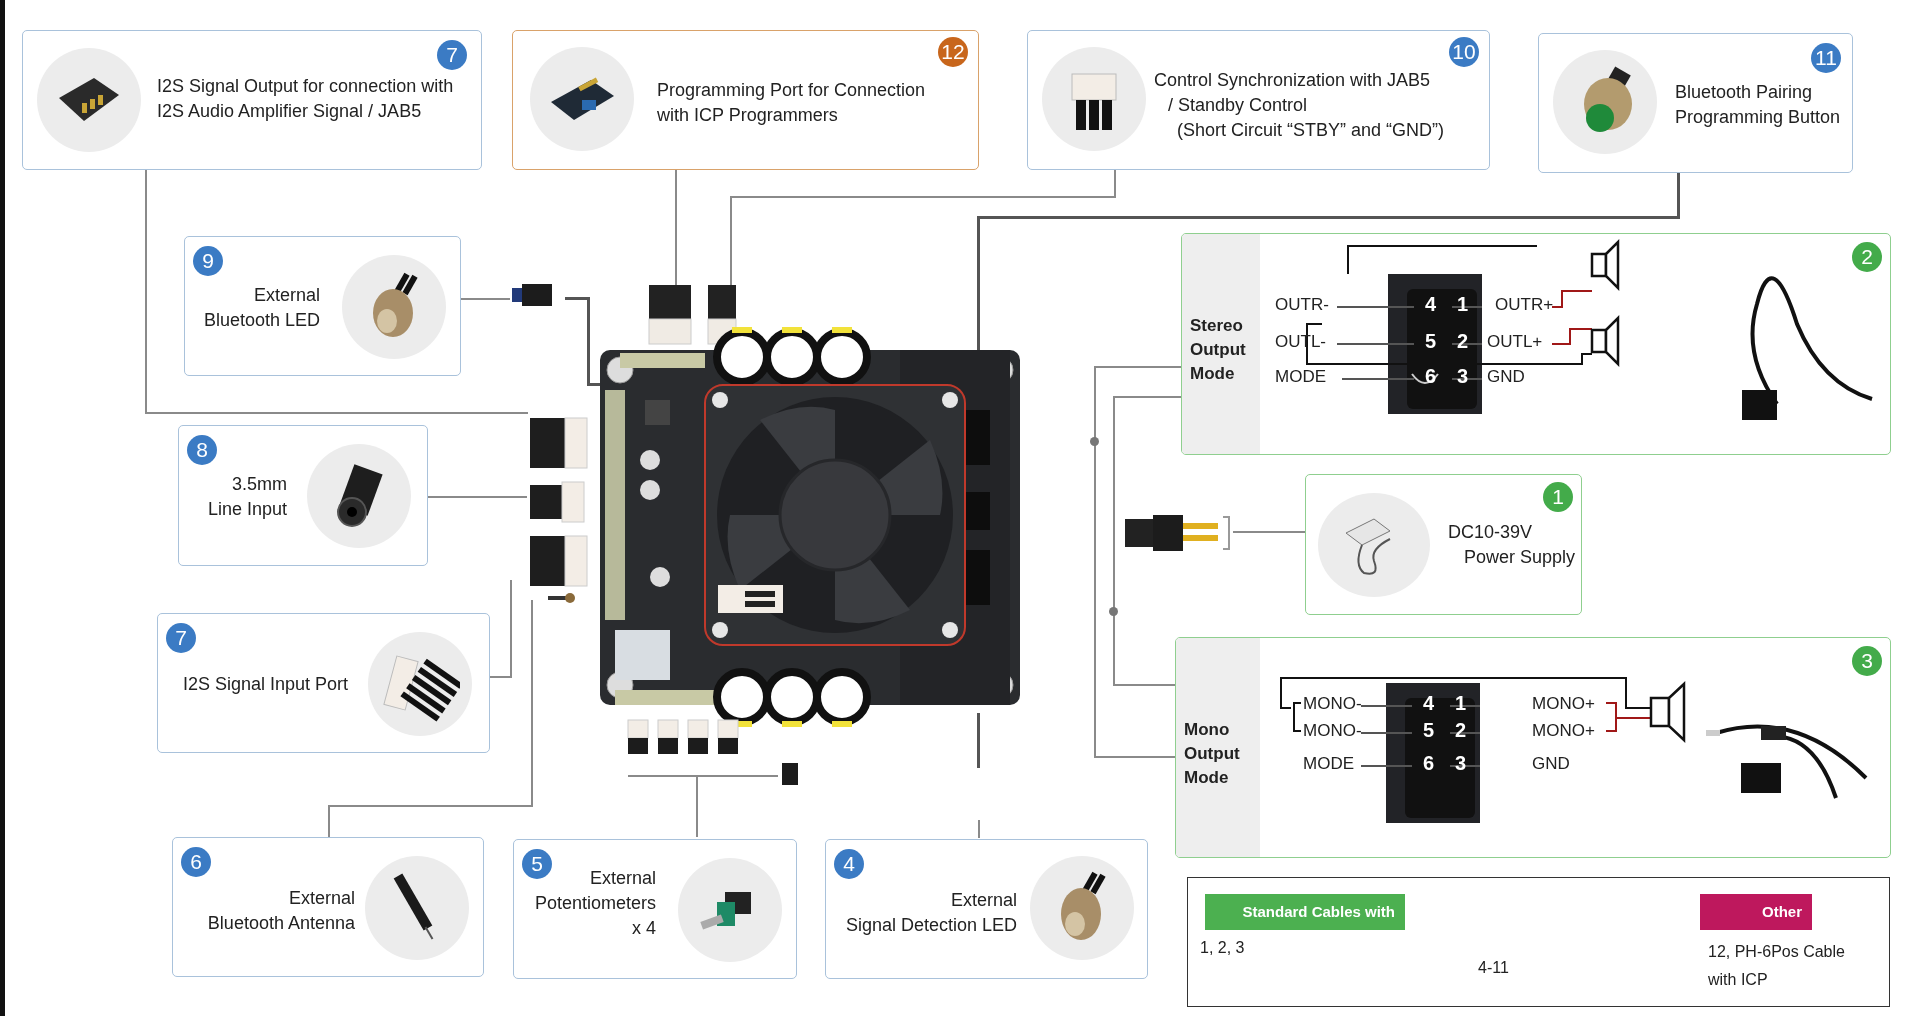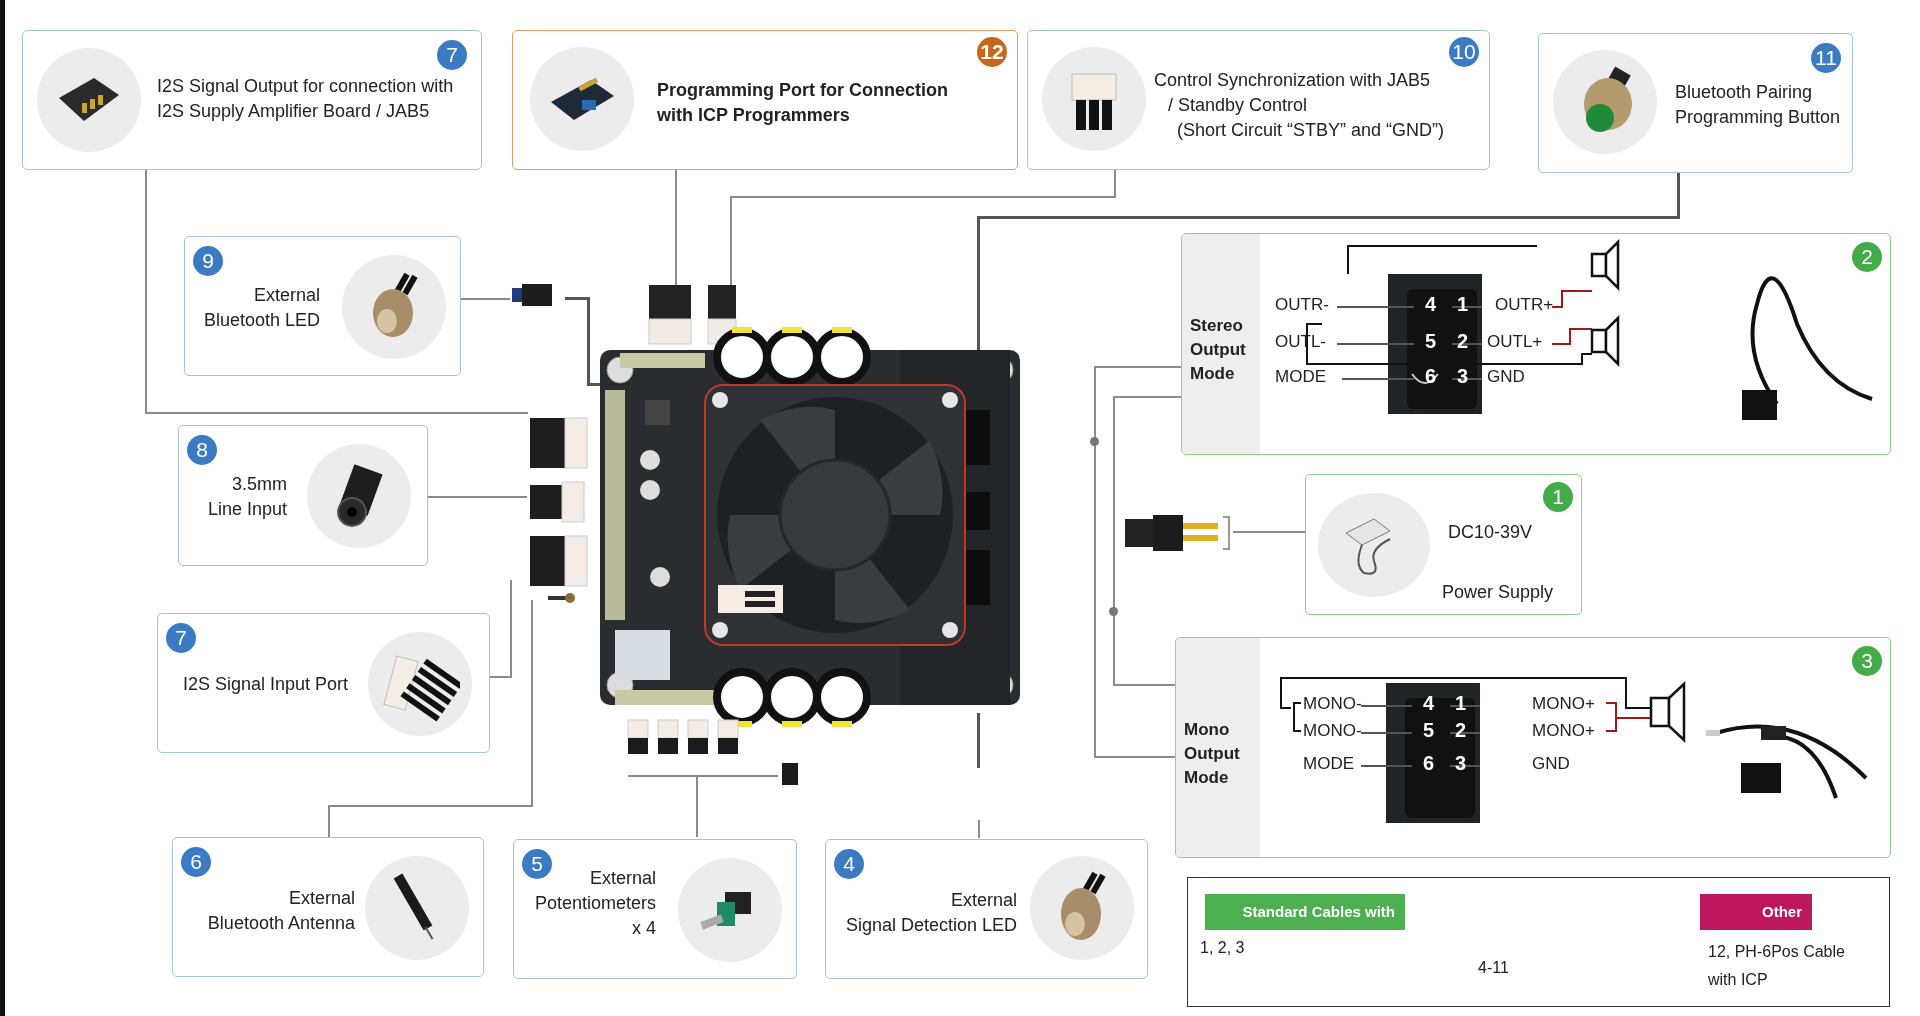--- a/index.html
+++ b/index.html
@@ -196,24 +196,24 @@
   <div class="thumb" style="left:14px;top:17px;">
     <svg width="70" height="55" viewBox="0 0 70 55">
         <polygon points="5,25 40,5 65,22 30,48" fill="#2a2a2a"></polygon>
         <rect x="28" y="30" width="5" height="10" fill="#c9a536"></rect>
         <rect x="36" y="26" width="5" height="10" fill="#c9a536"></rect>
         <rect x="44" y="22" width="5" height="10" fill="#c9a536"></rect>
       </svg>
   </div>
   <div class="badge blue" style="right:14px;top:9px;">7</div>
   <div class="label" style="left:134px;top:43px;">I2S Signal Output for connection with</div>
-  <div class="label" style="left:134px;top:68px;">I2S Supply Amplifier Board / JAB5</div>
-</div>
-
-<div class="box orange" style="left:512px;top:30px;width:506px;height:140px;font-weight:bold;">
+  <div class="label" style="left:134px;top:68px;">I2S Audio Amplifier Signal / JAB5</div>
+</div>
+
+<div class="box orange" style="left:512px;top:30px;width:467px;height:140px;">
   <div class="thumb" style="left:17px;top:16px;">
     <svg width="72" height="55" viewBox="0 0 72 55">
         <polygon points="5,30 45,8 68,24 28,48" fill="#1f2a36"></polygon>
         <rect x="32" y="10" width="20" height="5" fill="#c9a536" transform="rotate(-28 42 12)"></rect>
         <rect x="36" y="28" width="14" height="10" fill="#2a6ab0"></rect>
       </svg>
   </div>
   <div class="badge orange" style="right:10px;top:6px;">12</div>
   <div class="label" style="left:144px;top:47px;">Programming Port for Connection</div>
   <div class="label" style="left:144px;top:72px;">with ICP Programmers</div>
@@ -333,21 +333,21 @@
 
 <div class="box green" style="left:1305px;top:474px;width:277px;height:141px;">
   <div class="thumb" style="left:12px;top:18px;width:112px;">
     <svg width="80" height="80" viewBox="0 0 80 80">
         <polygon points="12,28 40,14 56,26 28,40" fill="#e6e6e6" stroke="#777"></polygon>
         <path d="M28 40 Q20 60 30 68 Q46 72 40 56 Q36 44 56 34" fill="none" stroke="#555" stroke-width="2"></path>
       </svg>
   </div>
   <div class="badge green" style="right:8px;top:7px;">1</div>
   <div class="label" style="left:142px;top:45px;">DC10-39V</div>
-  <div class="label" style="left:136px;top:70px;margin-top:35px;">Power Supply</div>
+  <div class="label" style="left:158px;top:70px;">Power Supply</div>
 </div>
 
 <div class="box green" style="left:1181px;top:233px;width:710px;height:222px;">
   <div class="modecol"></div>
   <div class="modelabel" style="top:80px;">Stereo</div>
   <div class="modelabel" style="top:104px;">Output</div>
   <div class="modelabel" style="top:128px;">Mode</div>
   <div class="badge green" style="right:8px;top:8px;">2</div>
 
   <svg class="svgabs" style="left:0;top:0;" width="710" height="222" viewBox="0 0 710 222">

